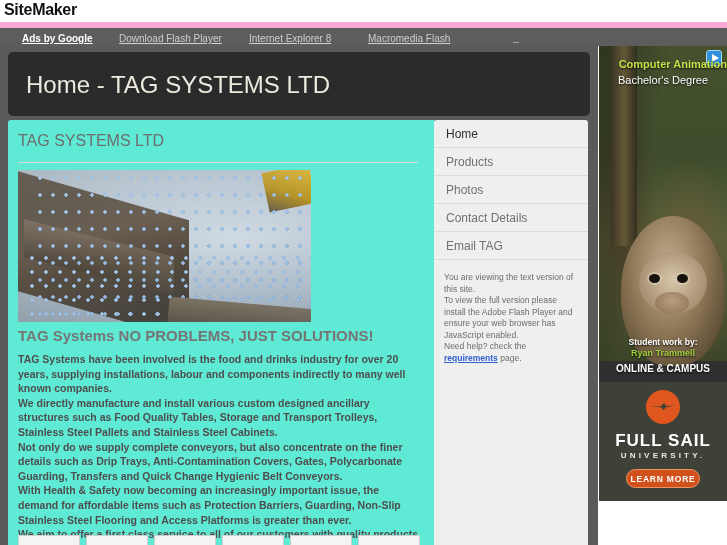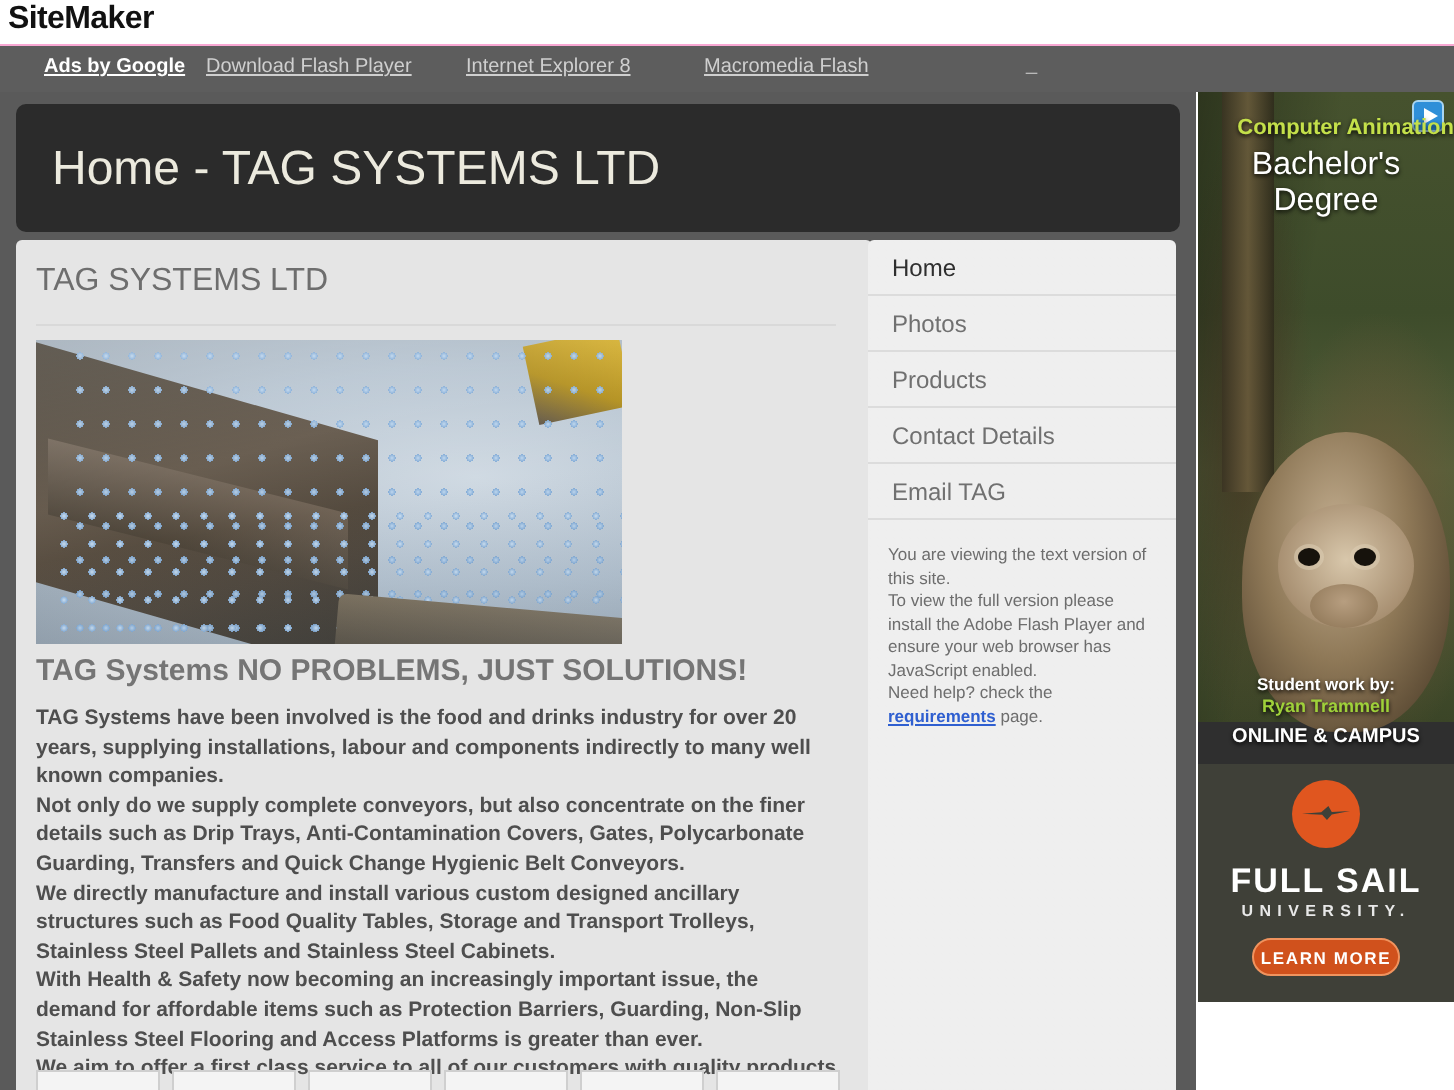--- a/index.html
+++ b/index.html
@@ -20,31 +20,32 @@
   .logobar .logo {
     position: absolute; left: 4px; top: 1px;
     font-size: 16px; font-weight: bold; color: #111111;
     letter-spacing: -0.3px;
   }
 
   
   .adsbar {
     position: absolute; left: 0; top: 22px; width: 727px; height: 24px;
     background: #5d5d5d;
-    border-top: 1px solid #f9a8d4;
+    border-top: 6px solid #f9a8d4;
   }
   .adsbar .adslabel {
     position: absolute; left: 22px; top: 5px;
     font-size: 10px; font-weight: bold; color: #ffffff;
     text-decoration: underline;
   }
   .adsbar .adlink {
     position: absolute; top: 5px;
     font-size: 10px; color: #cfcfcf; text-decoration: underline;
     white-space: nowrap;
+    margin-left: 16px;
   }
   .adsbar .adlink.l1 { left: 103px; }
   .adsbar .adlink.l2 { left: 233px; }
   .adsbar .adlink.l3 { left: 352px; }
   .adsbar .addash {
     position: absolute; left: 513px; top: 4px;
     font-size: 10px; color: #bdbdbd;
   }
 
   
@@ -61,21 +62,21 @@
   }
   .banner .bannertitle {
     position: absolute; left: 18px; top: 19px;
     font-size: 24px; color: #eceade; font-weight: normal;
     letter-spacing: 0px;
   }
 
   
   .content {
     position: absolute; left: 8px; top: 120px; width: 428px; height: 425px;
-    background: #e5e5e5;
+    background: #5eead4;
     border-radius: 3px 3px 0 0;
     overflow: hidden;
   }
   .content .chead {
     position: absolute; left: 10px; top: 12px;
     font-size: 16px; color: #6e6e6e; font-weight: normal;
   }
   .content .chr {
     position: absolute; left: 10px; top: 42px; width: 400px; height: 1px;
     background: #d9d9d9;
@@ -214,21 +215,21 @@
     border-radius: 50%;
     background: radial-gradient(ellipse at 50% 40%, #b79e80, #8a7252);
   }
   .adtower .adheadline {
     position: absolute; left: 0; top: 12px; width: 128px; text-align: right;
     font-size: 11px; font-weight: bold; color: #c4e04a;
     text-shadow: 0 1px 2px rgba(0,0,0,.85);
   }
   .adtower .adsub {
     position: absolute; left: 0; top: 28px; width: 128px; text-align: center;
-    font-size: 16px; color: #ffffff;
+    font-size: 11px; color: #ffffff;
     text-shadow: 0 1px 2px rgba(0,0,0,.85);
   }
   .adtower .adplay {
     position: absolute; right: 5px; top: 4px; width: 16px; height: 16px;
     border-radius: 3px;
     background: #2f8fd8;
     border: 1px solid #a9d6f2;
   }
   .adtower .adplay::after {
     content: ""; position: absolute; left: 5px; top: 3px;
@@ -326,45 +327,45 @@
       <div class="caps"></div>
       <div class="caps2"></div>
       <div class="rail-bot"></div>
       <div class="glassveil"></div>
     </div>
 
     <div class="tagline">TAG Systems NO PROBLEMS, JUST SOLUTIONS!</div>
 
     <div class="bodytext">
       <p>TAG Systems have been involved is the food and drinks industry for over 20 years, supplying installations, labour and components indirectly to many well known companies.</p>
+      <p>We directly manufacture and install various custom designed ancillary structures such as Food Quality Tables, Storage and Transport Trolleys, Stainless Steel Pallets and Stainless Steel Cabinets.</p>
       <p>Not only do we supply complete conveyors, but also concentrate on the finer details such as Drip Trays, Anti-Contamination Covers, Gates, Polycarbonate Guarding, Transfers and Quick Change Hygienic Belt Conveyors.</p>
-      <p>We directly manufacture and install various custom designed ancillary structures such as Food Quality Tables, Storage and Transport Trolleys, Stainless Steel Pallets and Stainless Steel Cabinets.</p>
       <p>With Health &amp; Safety now becoming an increasingly important issue, the demand for affordable items such as Protection Barriers, Guarding, Non-Slip Stainless Steel Flooring and Access Platforms is greater than ever.</p>
       <p>We aim to offer a first class service to all of our customers with quality products and a rapid response.</p>
     </div>
 
     <div class="thumbs" id="thumb-strip">
         <div class="thumb"></div>
         <div class="thumb"></div>
         <div class="thumb"></div>
         <div class="thumb"></div>
         <div class="thumb"></div>
         <div class="thumb"></div>
       </div>
   </div>
 
   <div class="sidebar">
     <div class="navitem active">
       <span>Home</span>
     </div>
     <div class="navitem">
+      <span>Products</span>
+    </div>
+    <div class="navitem">
       <span>Photos</span>
-    </div>
-    <div class="navitem">
-      <span>Products</span>
     </div>
     <div class="navitem">
       <span>Contact Details</span>
     </div>
     <div class="navitem">
       <span>Email TAG</span>
     </div>
 
     <div class="sidenote">
       <p>You are viewing the text version of this site.</p>

